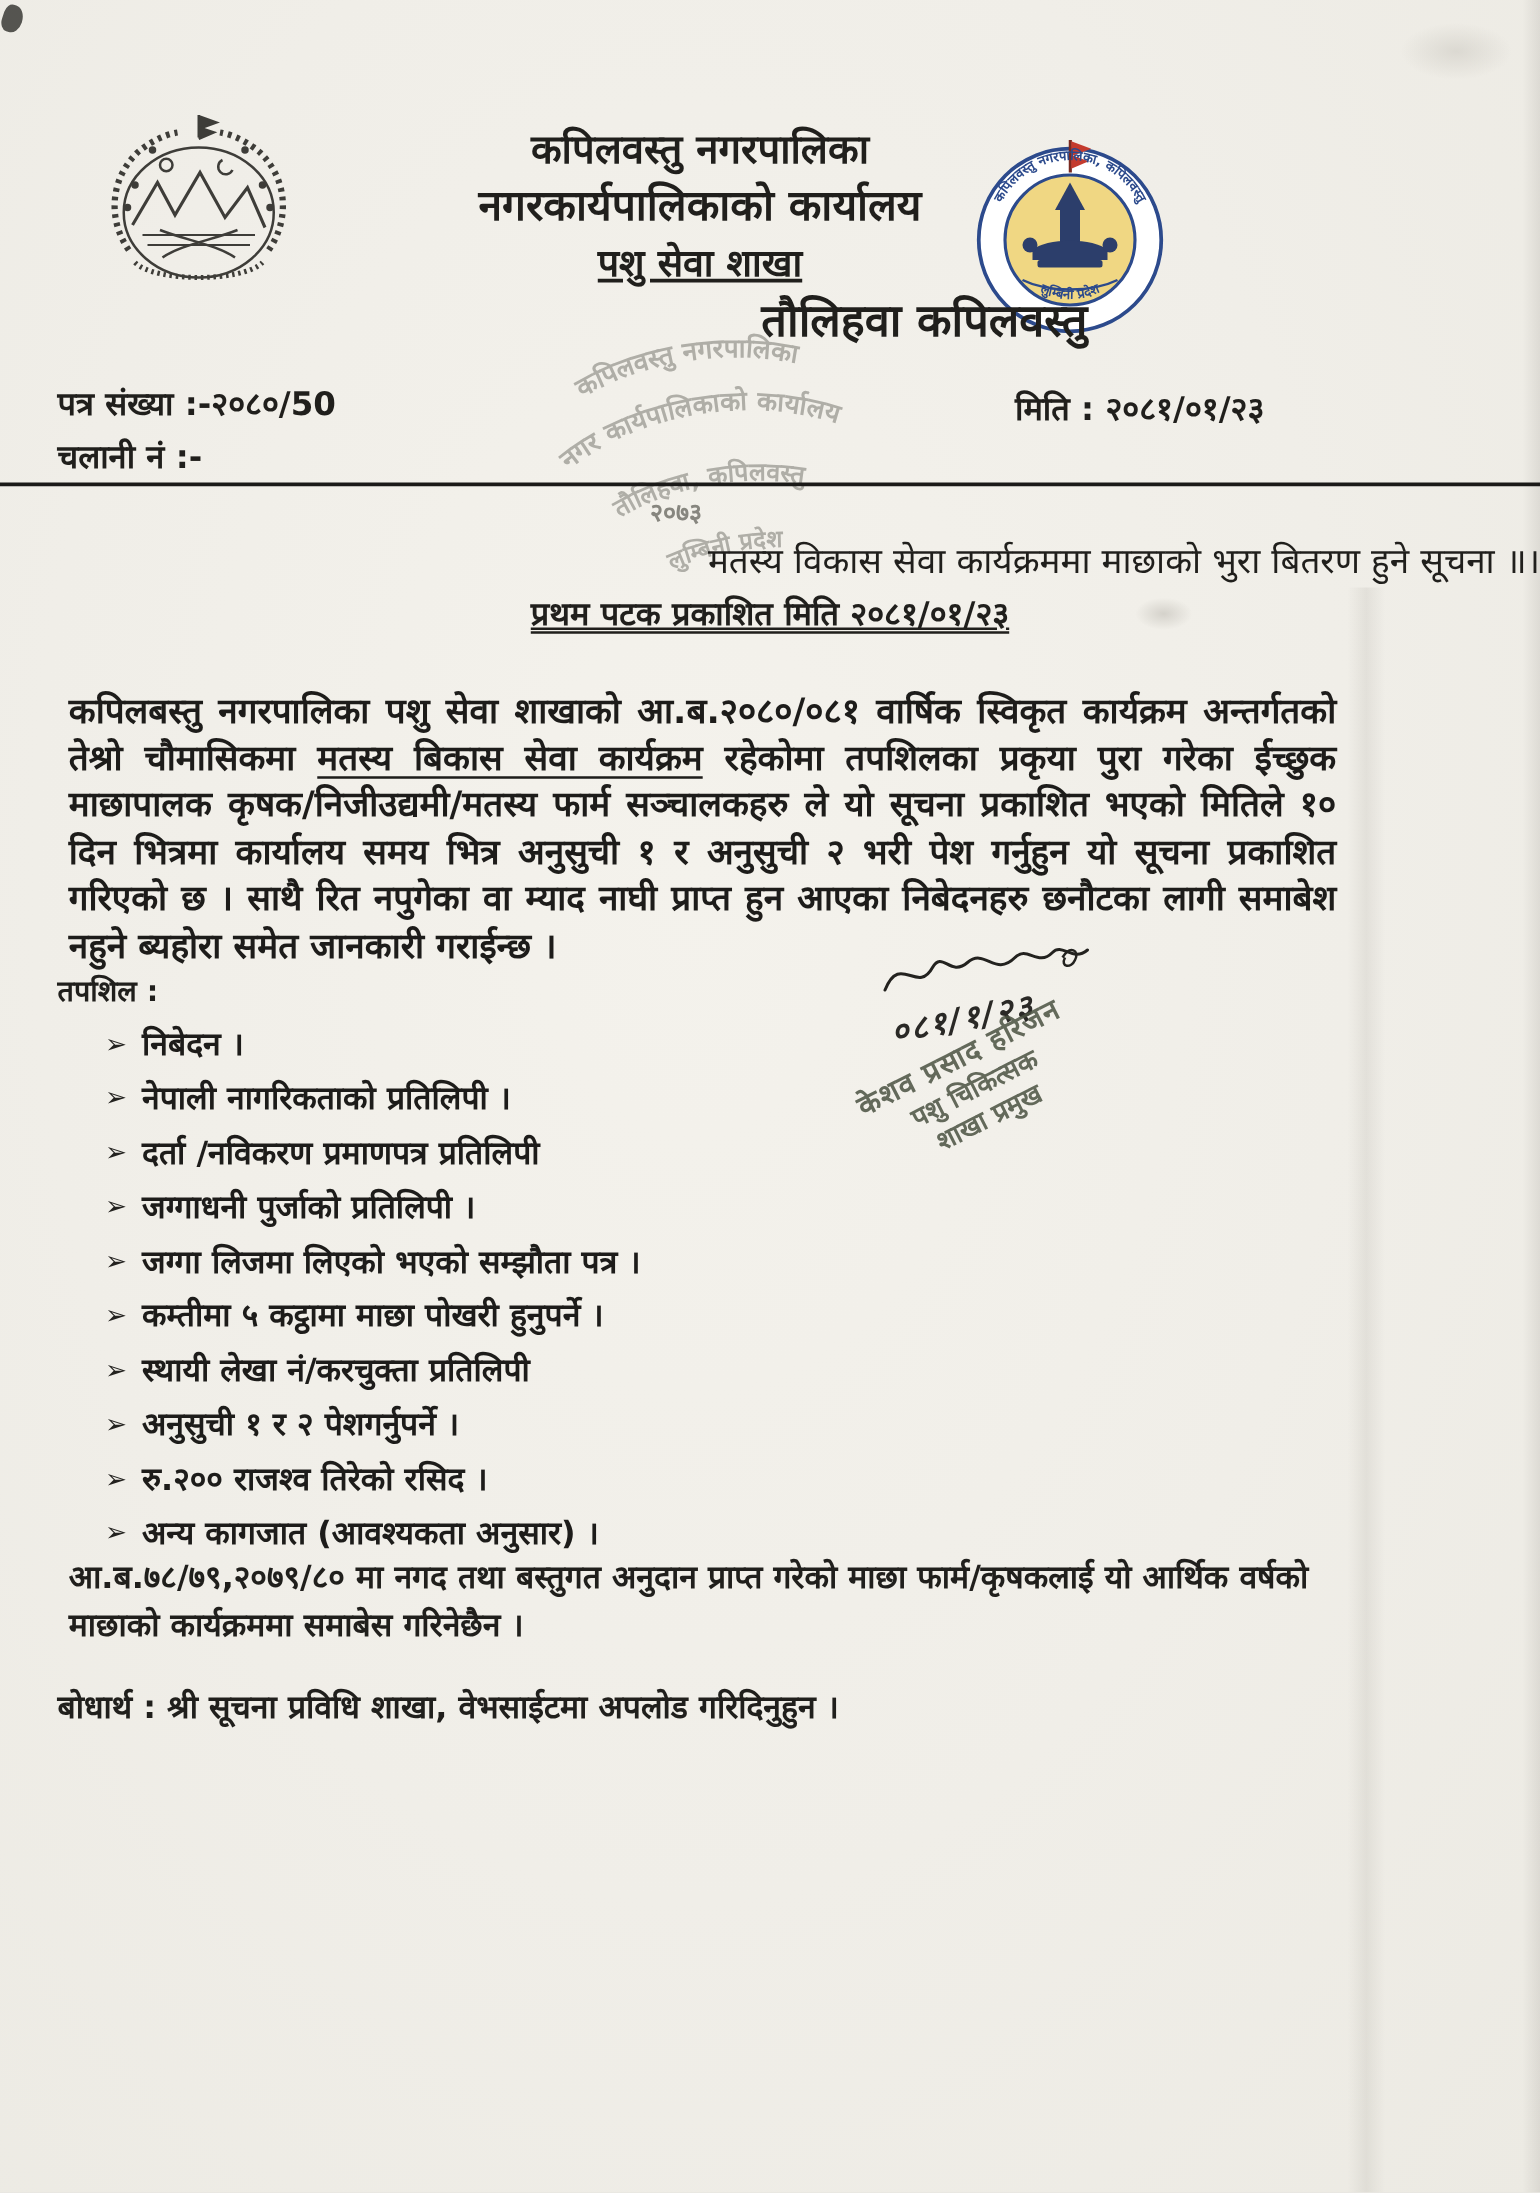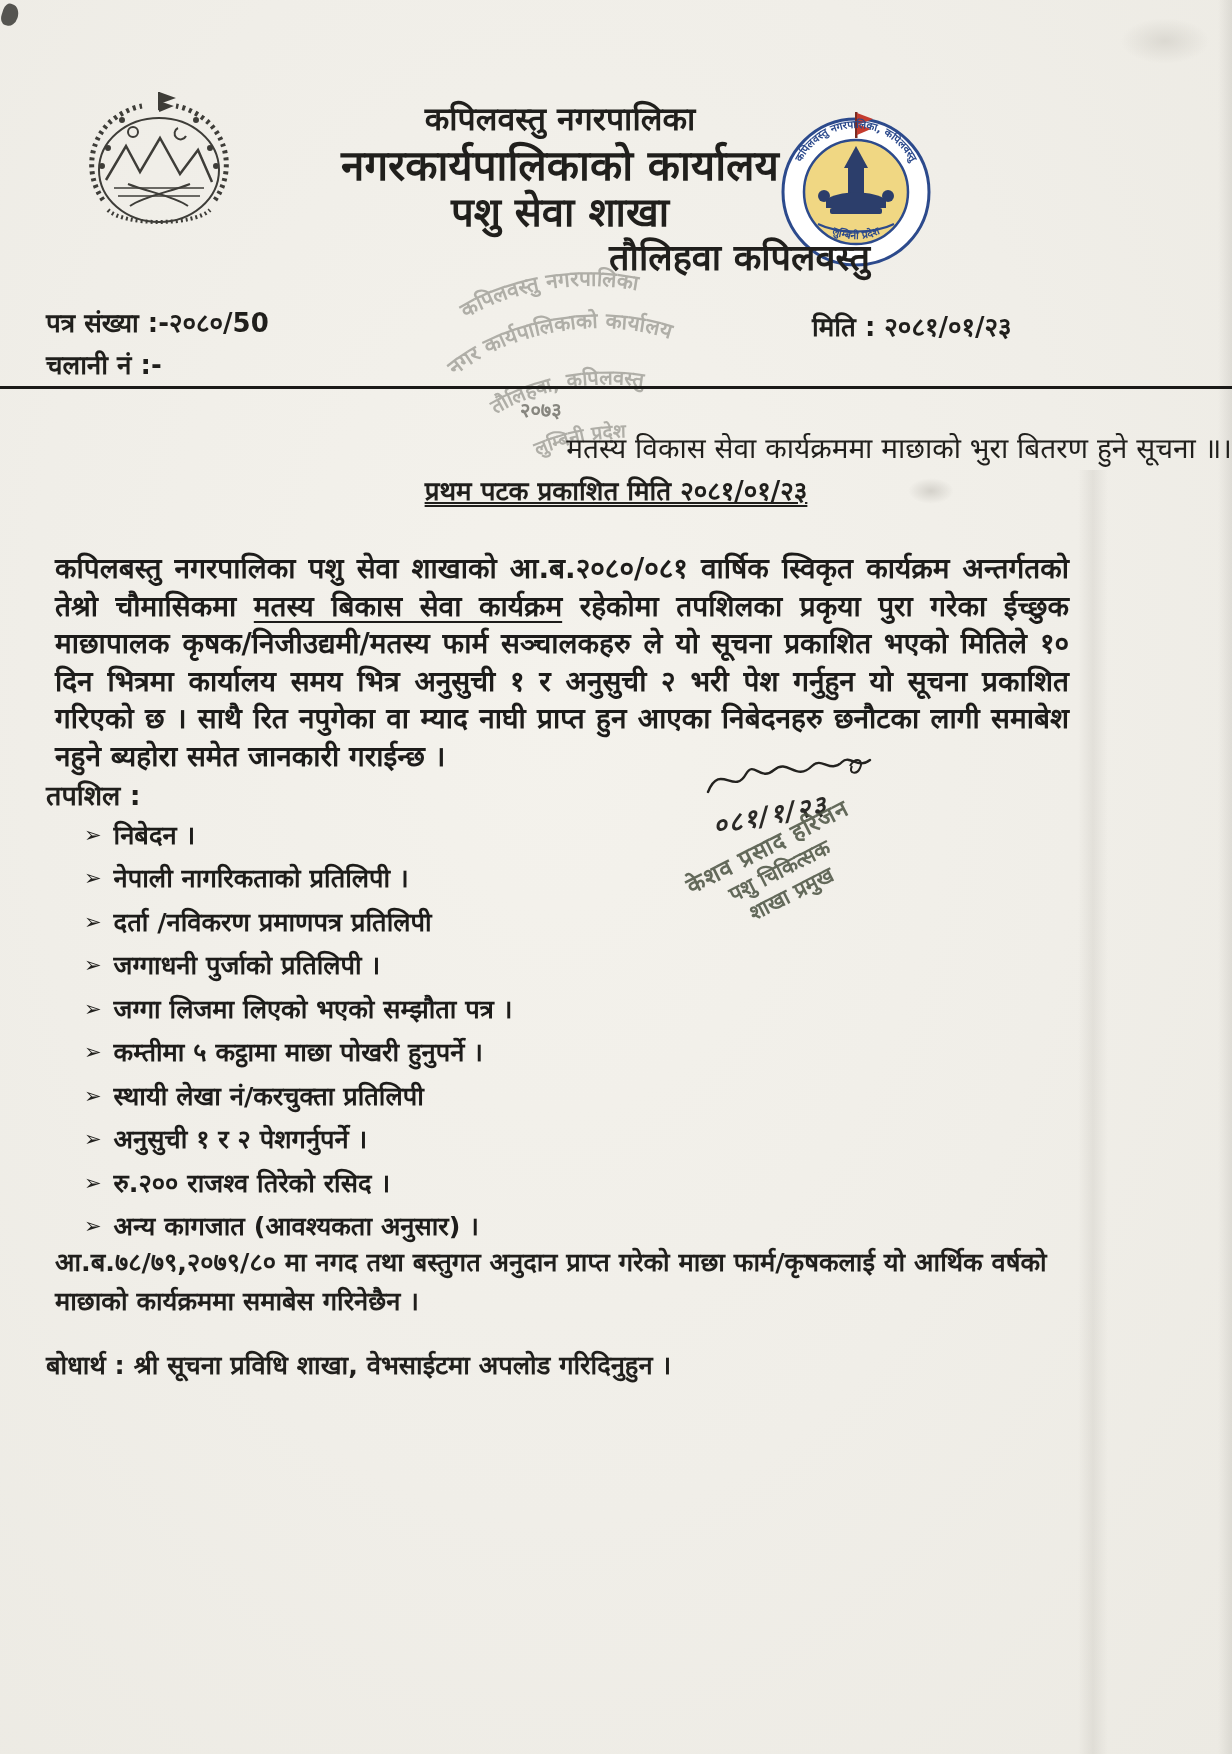--- a/index.html
+++ b/index.html
@@ -6,41 +6,41 @@
   body{background:#e7e6e1;font-family:"DejaVu Sans","Liberation Sans",sans-serif;}
   .page{position:relative;width:1232px;height:1754px;margin:0 auto;overflow:hidden;
         background:#f1efe9;
         background:radial-gradient(ellipse at 45% 40%, #f4f2ec 0%, #f0eee8 55%, #eceae3 100%);
         color:#1d1c1a;}
   .abs{position:absolute;}
   .devtxt{font-weight:bold;color:#201f1c;}
   
   .hdr{left:250px;top:96px;width:620px;text-align:center;z-index:3;}
   .hdr .l1{font-size:32px;line-height:46px;}
-  .hdr .l2{font-size:42px;line-height:47px;}
-  .hdr .l3{font-size:40px;line-height:46px;}
+  .hdr .l2{font-size:34px;line-height:47px;}
+  .hdr .l3{font-size:30px;line-height:46px;text-decoration:underline;}
   .hdr .l4{font-size:36px;line-height:45px;text-align:right;}
   .hdr .l5{font-size:25px;line-height:38px;}
   
   .meta{font-size:26px;font-weight:bold;z-index:3;}
   
   .rule{left:0;right:0;top:386px;height:3px;background:#1b1a18;z-index:4;}
   
   .faintstamp{left:368px;top:248px;z-index:1;opacity:.62;}
   .stampyear{left:492px;top:396px;font-size:20px;color:#87867f;z-index:1;font-weight:bold;margin-left:28px;}
   
   .title{left:0;width:1232px;top:428px;text-align:right;font-size:28px;font-weight:normal;z-index:3;}
   .subtitle{left:0;width:1232px;top:472px;text-align:center;font-size:26px;font-weight:bold;z-index:3;text-decoration:underline;}
   .subtitle span{text-decoration:underline;text-decoration-thickness:2px;text-underline-offset:5px;}
   
   .bodypara{left:55px;top:550px;width:1014px;font-size:28px;line-height:37.5px;
             font-weight:bold;text-align:justify;z-index:3;}
   .u-phrase{text-decoration:underline;text-decoration-thickness:2px;text-underline-offset:5px;}
   
-  .tapashil{left:46px;top:776px;font-size:27px;font-weight:bold;z-index:3;}
+  .tapashil{left:46px;top:776px;font-size:23px;font-weight:bold;z-index:3;}
   .dlist{left:84px;top:812px;width:900px;list-style:none;margin:0;padding:0;z-index:3;}
   .dlist li{height:43.5px;display:flex;align-items:center;font-size:25.5px;font-weight:bold;}
   .dlist .blt{font-size:21px;margin-right:12px;color:#23221f;transform:translateY(1px);}
   
   .note{left:55px;top:1243px;width:992px;font-size:25.5px;line-height:39px;font-weight:bold;z-index:3;}
   .ccline{left:46px;top:1347px;font-size:25.5px;font-weight:bold;z-index:3;}
   
   .sig{left:672px;top:752px;width:300px;height:210px;z-index:2;}
   .sig .scrawl{position:absolute;left:28px;top:0;}
   .sig .sdate{position:absolute;left:40px;top:44px;font-size:26px;font-weight:bold;

